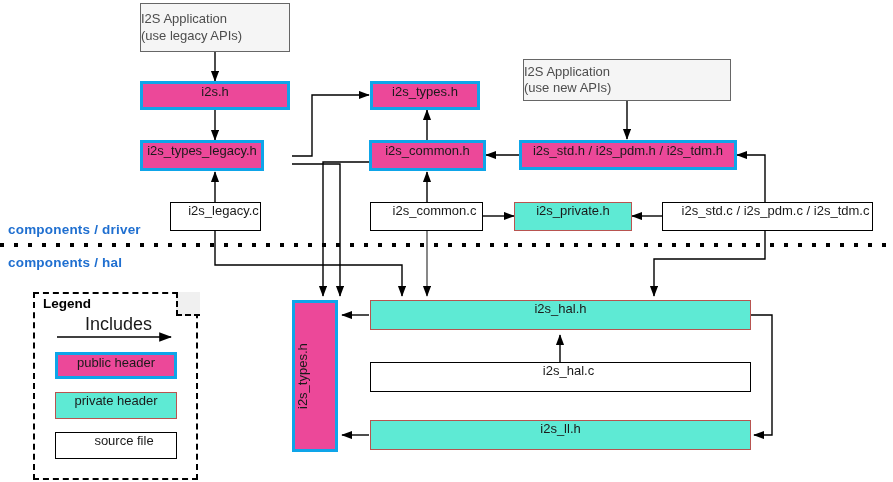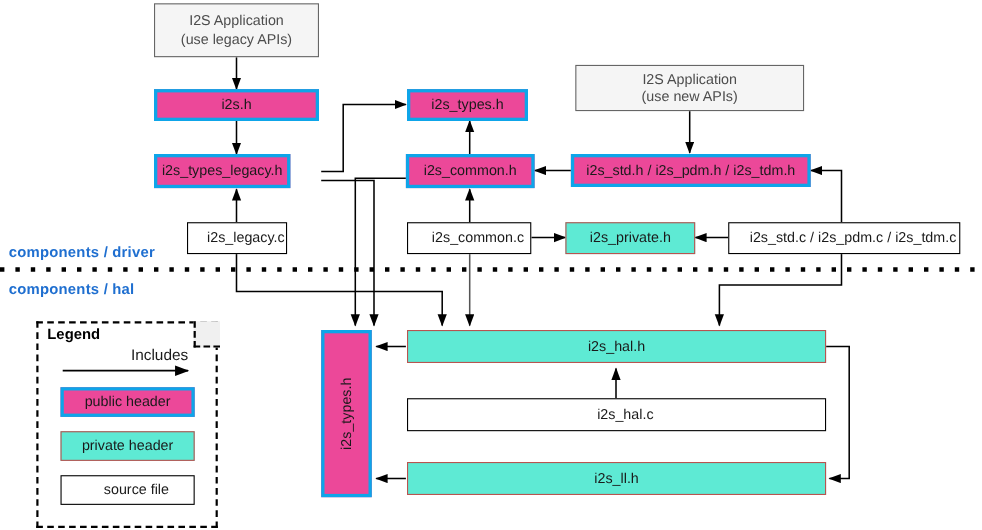--- a/index.html
+++ b/index.html
@@ -1,35 +1,35 @@
 <!DOCTYPE html>
 <html><head>
 <meta charset="utf-8">
 <style>
   html,body{margin:0;padding:0;background:#ffffff;}
   body{width:893px;height:482px;overflow:hidden;
        font-family:"Liberation Sans","DejaVu Sans",sans-serif;}
   #stage{position:relative;width:893px;height:482px;}
   svg#wires{position:absolute;left:0;top:0;width:893px;height:482px;}
   .node{position:absolute;box-sizing:border-box;display:flex;
-        align-items:center;justify-content:center;text-align:center;
+        align-items:flex-start;justify-content:center;text-align:center;
         font-size:13px;color:#1a1a1a;line-height:1.25;}
   .pub  {background:#ec4899;border:3px solid #0ea5e9;}
   .priv {background:#5eead4;border:1px solid #b85450;}
   .src  {background:#ffffff;border:1px solid #000000;padding-left:16px;}
   .app  {background:#f5f5f5;border:1px solid #666666;color:#4d4d4d;}
   .vert {writing-mode:vertical-rl;transform:rotate(180deg);}
   .zone-label{position:absolute;color:#1f6fd0;font-weight:bold;font-size:13.5px;
               letter-spacing:.2px;white-space:nowrap;}
   .legend-box{position:absolute;border:2px dashed #000;background:#fff;
               box-sizing:border-box;}
   .legend-title{position:absolute;font-weight:bold;font-size:13.5px;color:#000;}
   .legend-fold{position:absolute;background:#f0f0f0;
                border-left:2px dashed #000;border-bottom:2px dashed #000;}
-  .legend-txt{position:absolute;font-size:14px;color:#1a1a1a;margin-left:34px;}
+  .legend-txt{position:absolute;font-size:18px;color:#1a1a1a;}
 </style>
 </head>
 <body>
 
 <div id="stage">
 
   <svg id="wires" viewBox="0 0 893 482" xmlns="http://www.w3.org/2000/svg">
     <defs>
       <marker id="ah" markerWidth="9" markerHeight="9" refX="7.4" refY="3" orient="auto" markerUnits="strokeWidth">
         <path d="M0,0 L8,3 L0,6 z" fill="#000"></path>

